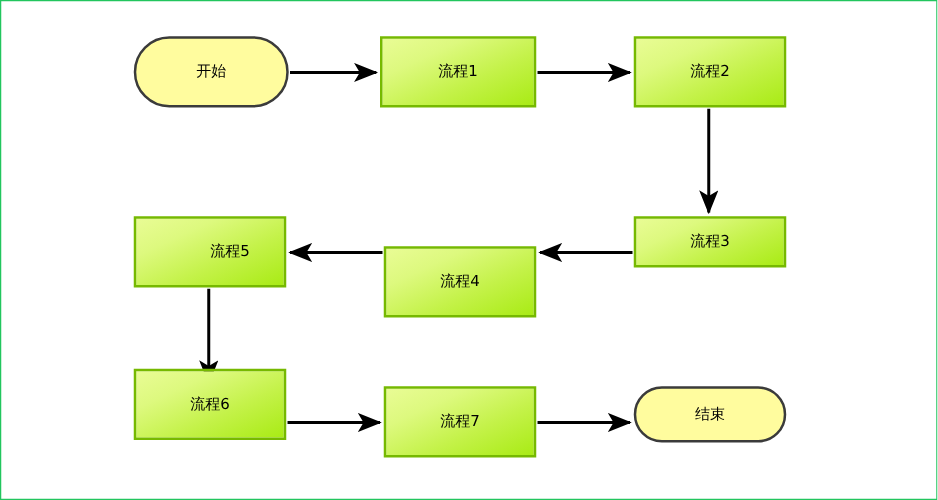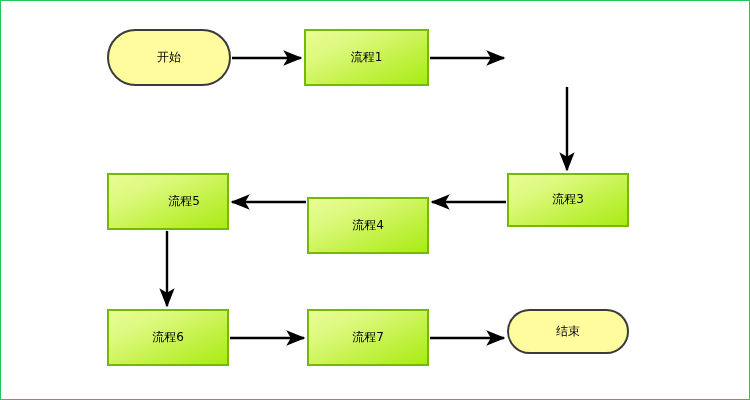--- a/index.html
+++ b/index.html
@@ -83,34 +83,37 @@
   </svg>
 
   <div class="node node-terminal" style="left:106px; top:28px; width:124px; height:57px;">
     <span class="node-label">开始</span>
   </div>
 
   <div class="node node-process" style="left:303px; top:28px; width:125px; height:57px;">
     <span class="node-label">流程1</span>
   </div>
 
+  <div class="node node-process" style="left:506px; top:28px; width:122px; height:57px;">
+    <span class="node-label">流程2</span>
+  </div>
 
-  <div class="node node-process" style="left:506px; top:172px; width:122px; height:54px;">
+  <div class="node node-process" style="left:506px; top:172px; width:122px; height:41px;">
     <span class="node-label">流程3</span>
   </div>
 
   <div class="node node-process" style="left:306px; top:172px; width:122px; height:57px;margin-top:24px;">
     <span class="node-label">流程4</span>
   </div>
 
   <div class="node node-process" style="left:106px; top:172px; width:122px; height:57px;padding-left:32px;">
     <span class="node-label">流程5</span>
   </div>
 
-  <div class="node node-process" style="left:106px; top:308px; width:122px; height:57px;">
+  <div class="node node-process" style="left:106px; top:294px; width:122px; height:57px;">
     <span class="node-label">流程6</span>
   </div>
 
   <div class="node node-process" style="left:306px; top:308px; width:122px; height:57px;justify-content:center;">
     <span class="node-label">流程7</span>
   </div>
 
   <div class="node node-terminal" style="left:506px; top:308px; width:122px; height:45px;">
     <span class="node-label">结束</span>
   </div>

